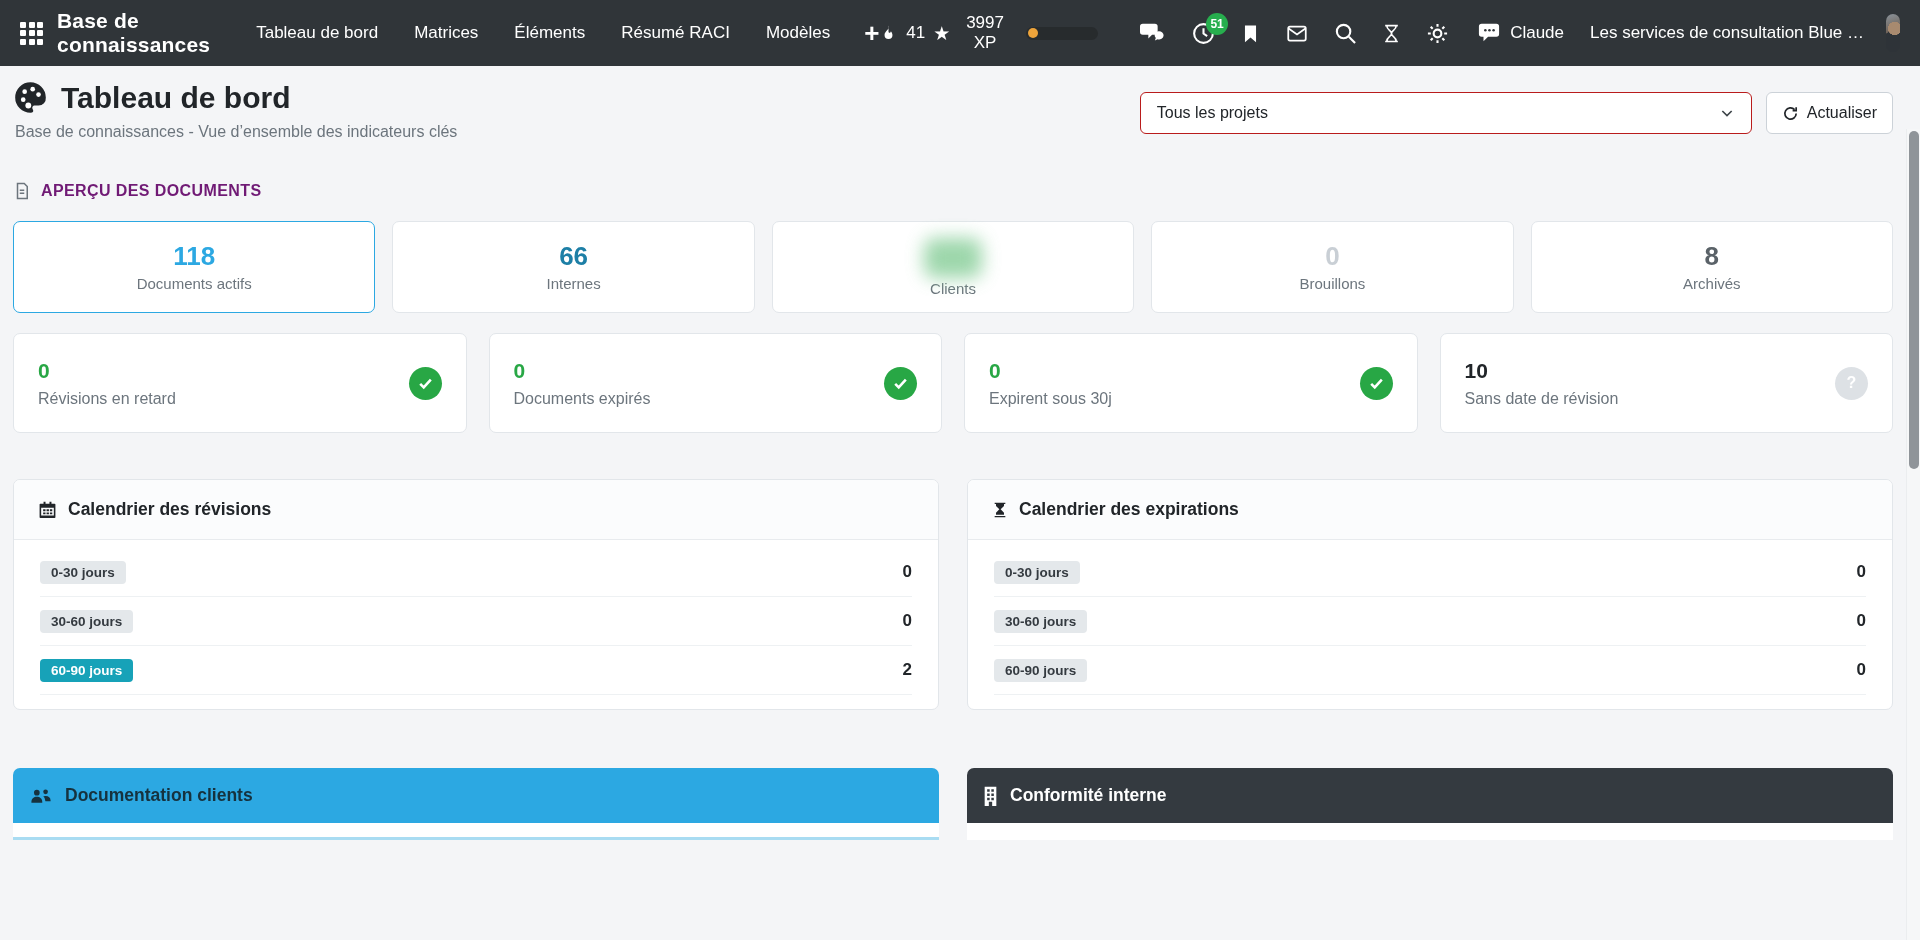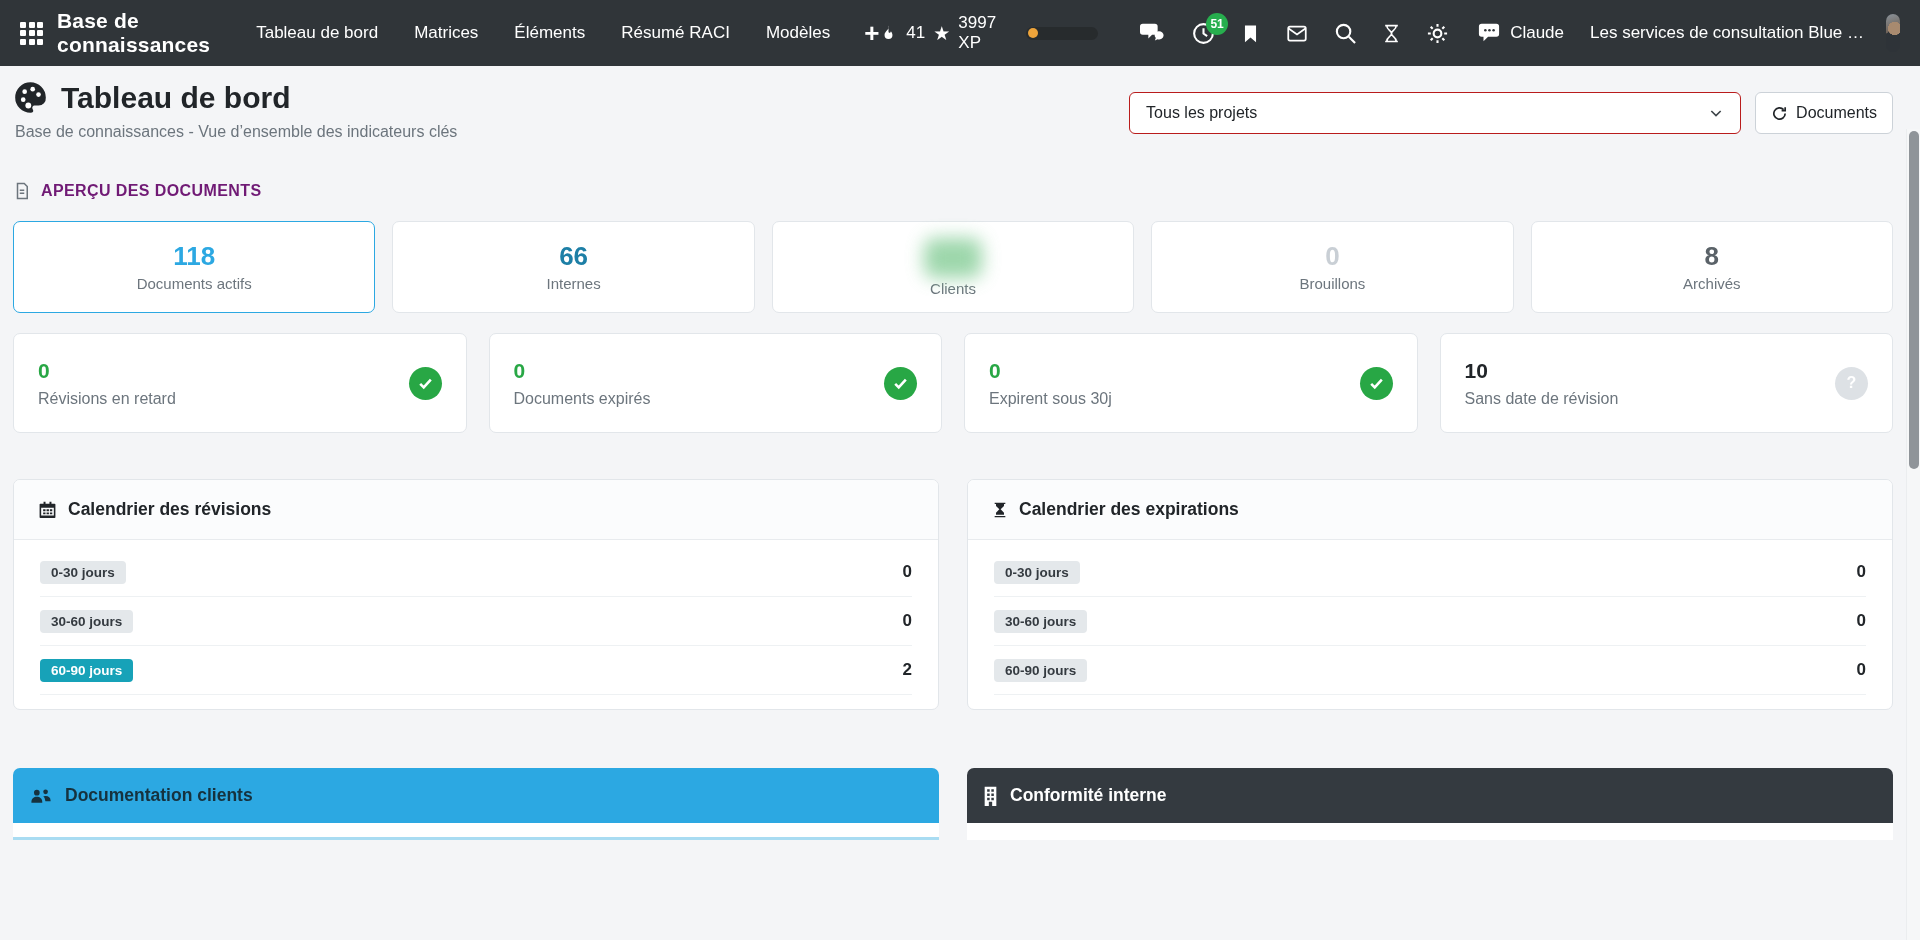--- a/index.html
+++ b/index.html
@@ -16,21 +16,21 @@
     padding:0 20px; color:#fff; gap:0;
   }
   .brand { display:flex; align-items:center; gap:14px; }
   .grid-icon { display:grid; grid-template-columns:repeat(3,6px); grid-template-rows:repeat(3,6px); gap:2.5px; }
   .grid-icon span { background:#fff; border-radius:1px; }
   .brand-label { font-size:21px; font-weight:bold; letter-spacing:.2px; }
   .nav-links { display:flex; align-items:center; gap:36px; margin-left:46px; font-size:17px; }
   .nav-link { cursor:pointer; white-space:nowrap; }
   .nav-plus { font-size:26px; font-weight:bold; margin-left:34px; cursor:pointer; line-height:1; }
 
-  .gamify { display:flex; align-items:center; gap:8px; margin-left:auto; }
+  .gamify { display:flex; align-items:center; gap:8px; margin-left:auto;text-align:center; }
   .gamify .num { font-size:17px; }
   .xp-bar { width:88px; height:13px; border-radius:7px; background:#272b2d; position:relative; margin-left:6px; }
   .xp-dot { position:absolute; left:2px; top:1.5px; width:10px; height:10px; border-radius:50%; background:#eda43b; }
 
   .nav-icons { display:flex; align-items:center; gap:25px; margin-left:42px; }
   .nav-icon { position:relative; cursor:pointer; color:#fff; }
   .count-badge {
     position:absolute; top:-8px; right:-12px; background:#27ae4e; color:#fff;
     font-size:12px; font-weight:bold; min-width:22px; height:22px; border-radius:11px;
     display:flex; align-items:center; justify-content:center; padding:0 4px;
@@ -248,21 +248,21 @@
             </svg>
         </span>
       </div>
       <button class="refresh-btn">
         <span>
           <svg width="17" height="17" viewBox="0 0 24 24" fill="none" stroke="#212529" stroke-width="2.4">
             <path d="M20 12a8 8 0 11-2.2-5.5"></path>
               <path d="M20 3v5h-5" fill="none"></path>
           </svg>
         </span>
-        <span>Documents</span>
+        <span>Actualiser</span>
       </button>
     </div>
   </div>
 
   <div class="section-head first">
     <span>
       <svg width="18" height="20" viewBox="0 0 24 24" fill="none" stroke="#6c757d" stroke-width="2">
         <path d="M6 2h9l4 4v16H6z"></path>
           <path d="M9 11h6M9 15h6"></path>
       </svg>

